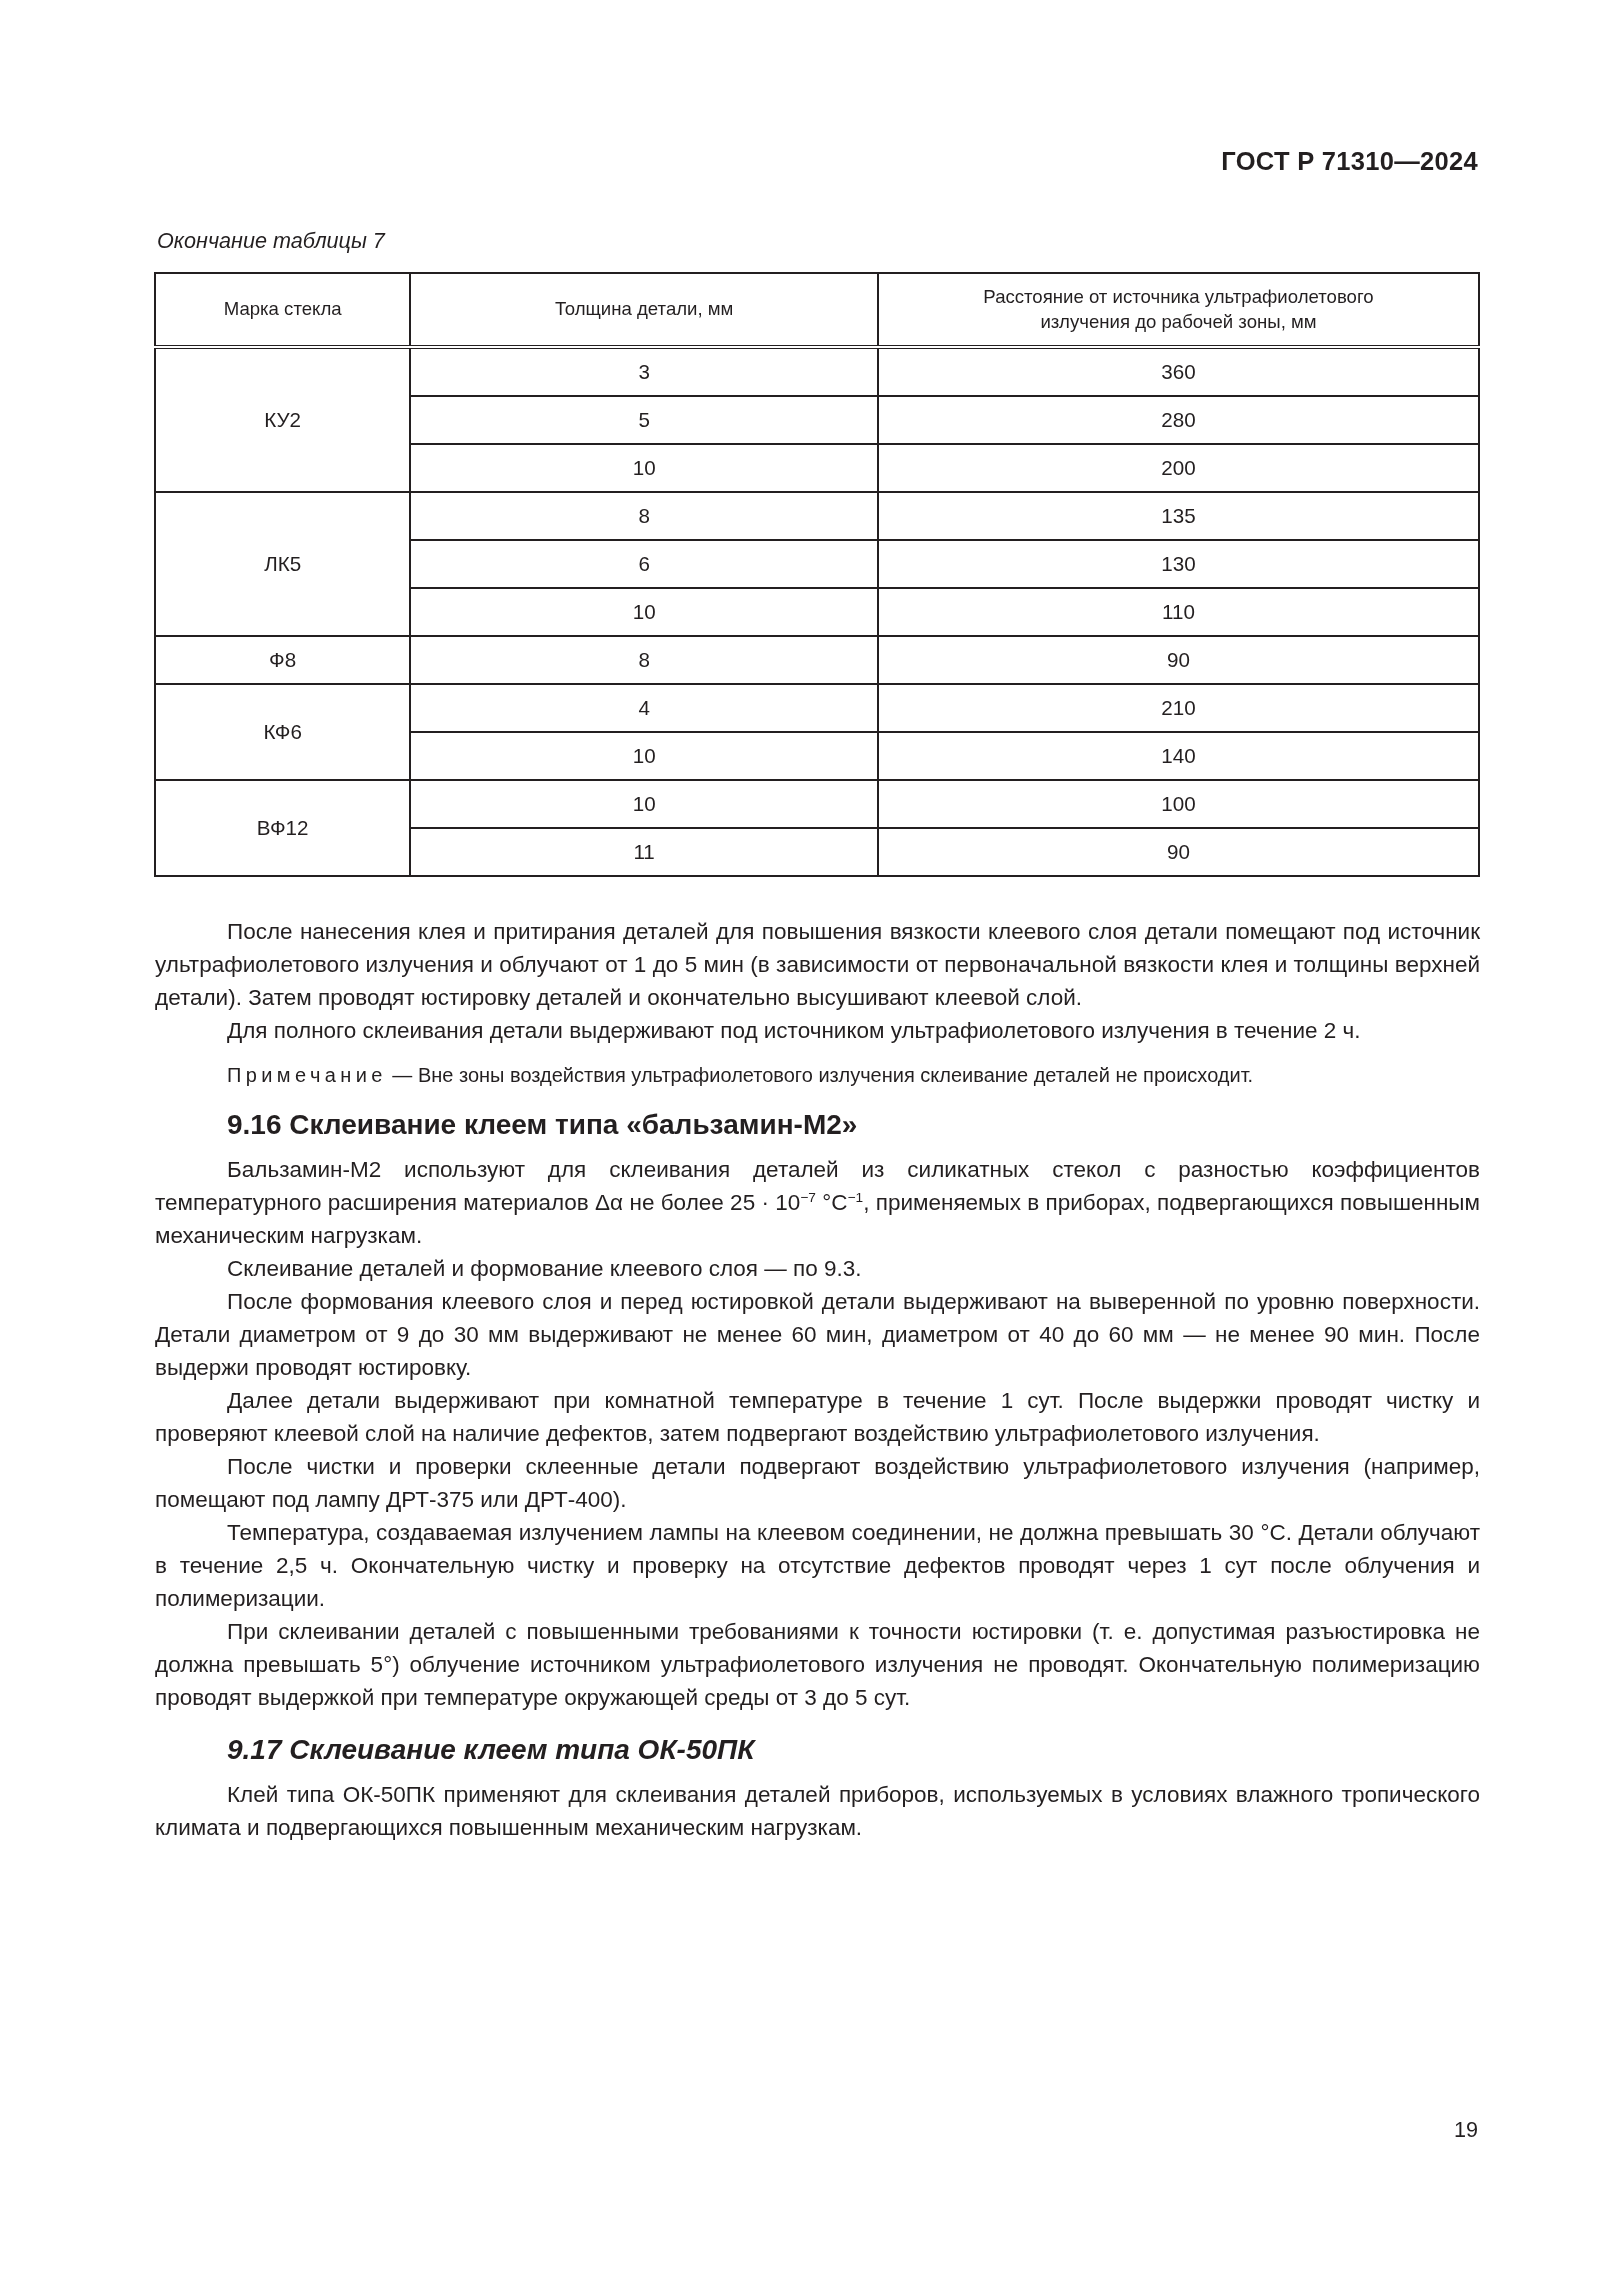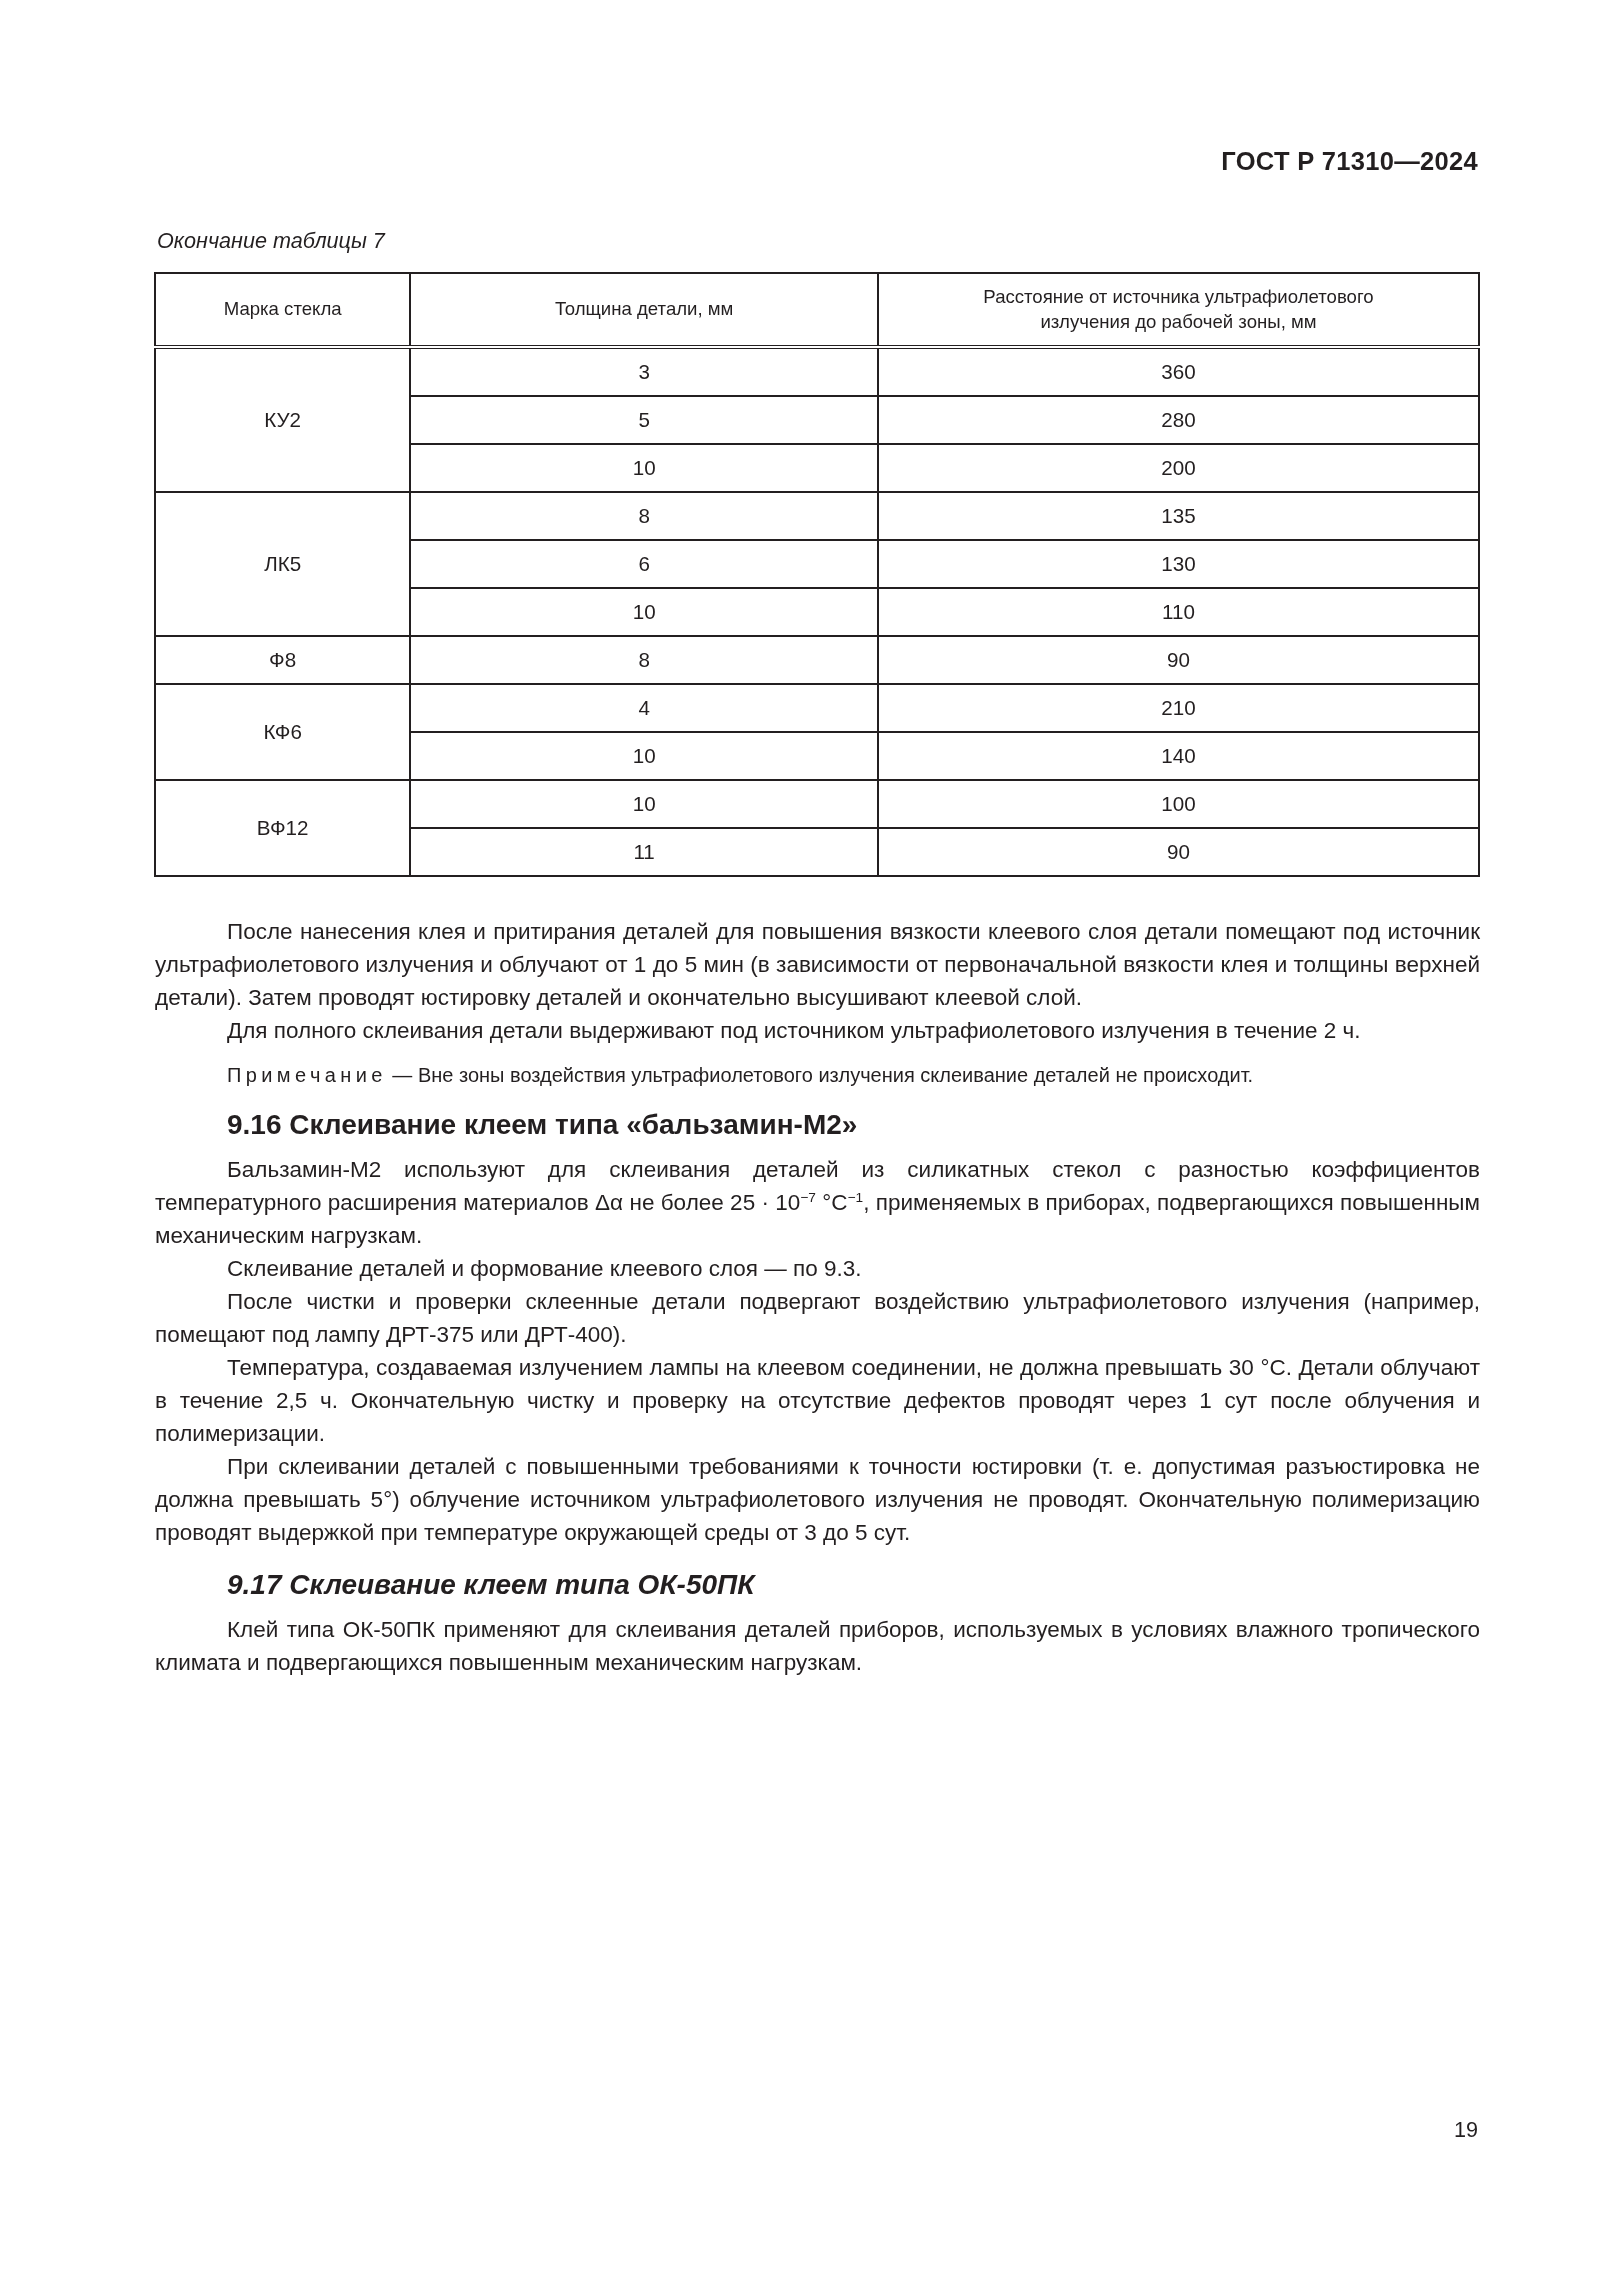--- a/index.html
+++ b/index.html
@@ -96,20 +96,22 @@
 </table>
 
 <div class="body-text">
   <p>После нанесения клея и притирания деталей для повышения вязкости клеевого слоя детали помещают под источник ультрафиолетового излучения и облучают от 1 до 5 мин (в зависимости от первоначальной вязкости клея и толщины верхней детали). Затем проводят юстировку деталей и окончательно высушивают клеевой слой.</p>
   <p>Для полного склеивания детали выдерживают под источником ультрафиолетового излучения в течение 2 ч.</p>
   <p class="note"><span class="note-label">Примечание</span><span> — Вне зоны воздействия ультрафиолетового излучения склеивание деталей не происходит.</span></p>
 
   <h3 class="sec">9.16  Склеивание клеем типа «бальзамин-М2»</h3>
   <p><span>Бальзамин-М2 используют для склеивания деталей из силикатных стекол с разностью коэффициентов температурного расширения материалов Δα не более 25 · 10</span><sup>−7</sup><span> °С</span><sup>−1</sup><span>, применяемых в приборах, подвергающихся повышенным механическим нагрузкам.</span></p>
   <p>Склеивание деталей и формование клеевого слоя — по 9.3.</p>
+  <p>После формования клеевого слоя и перед юстировкой детали выдерживают на выверенной по уровню поверхности. Детали диаметром от 9 до 30 мм выдерживают не менее 60 мин, диаметром от 40 до 60 мм — не менее 90 мин. После выдержи проводят юстировку.</p>
+  <p>Далее детали выдерживают при комнатной температуре в течение 1 сут. После выдержки проводят чистку и проверяют клеевой слой на наличие дефектов, затем подвергают воздействию ультрафиолетового излучения.</p>
   <p>После чистки и проверки склеенные детали подвергают воздействию ультрафиолетового излучения (например, помещают под лампу ДРТ-375 или ДРТ-400).</p>
   <p>Температура, создаваемая излучением лампы на клеевом соединении, не должна превышать 30 °С. Детали облучают в течение 2,5 ч. Окончательную чистку и проверку на отсутствие дефектов проводят через 1 сут после облучения и полимеризации.</p>
   <p>При склеивании деталей с повышенными требованиями к точности юстировки (т. е. допустимая разъюстировка не должна превышать 5°) облучение источником ультрафиолетового излучения не проводят. Окончательную полимеризацию проводят выдержкой при температуре окружающей среды от 3 до 5 сут.</p>
 
   <h3 class="sec s2">9.17  Склеивание клеем типа ОК-50ПК</h3>
   <p>Клей типа ОК-50ПК применяют для склеивания деталей приборов, используемых в условиях влажного тропического климата и подвергающихся повышенным механическим нагрузкам.</p>
 </div>
 
 <div class="page-num">19</div>
 

